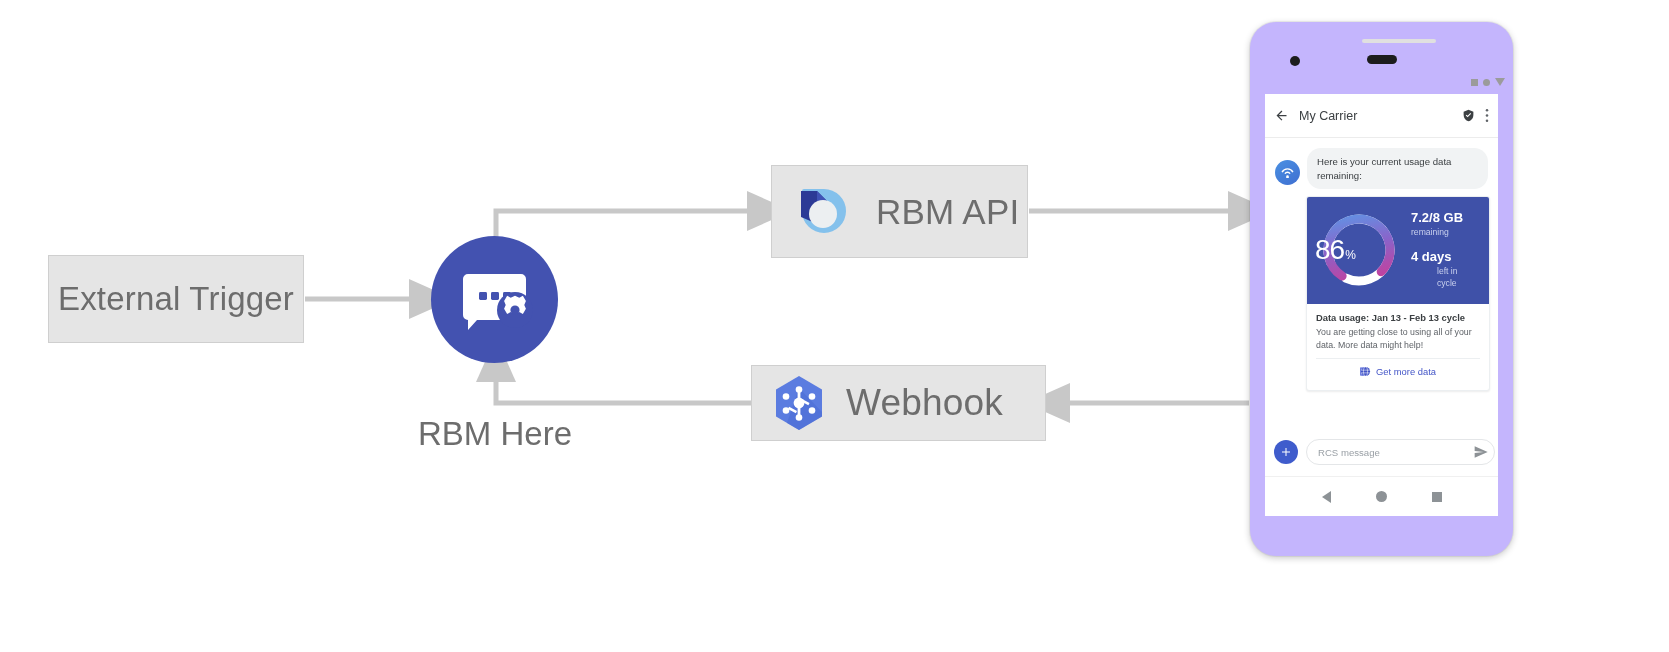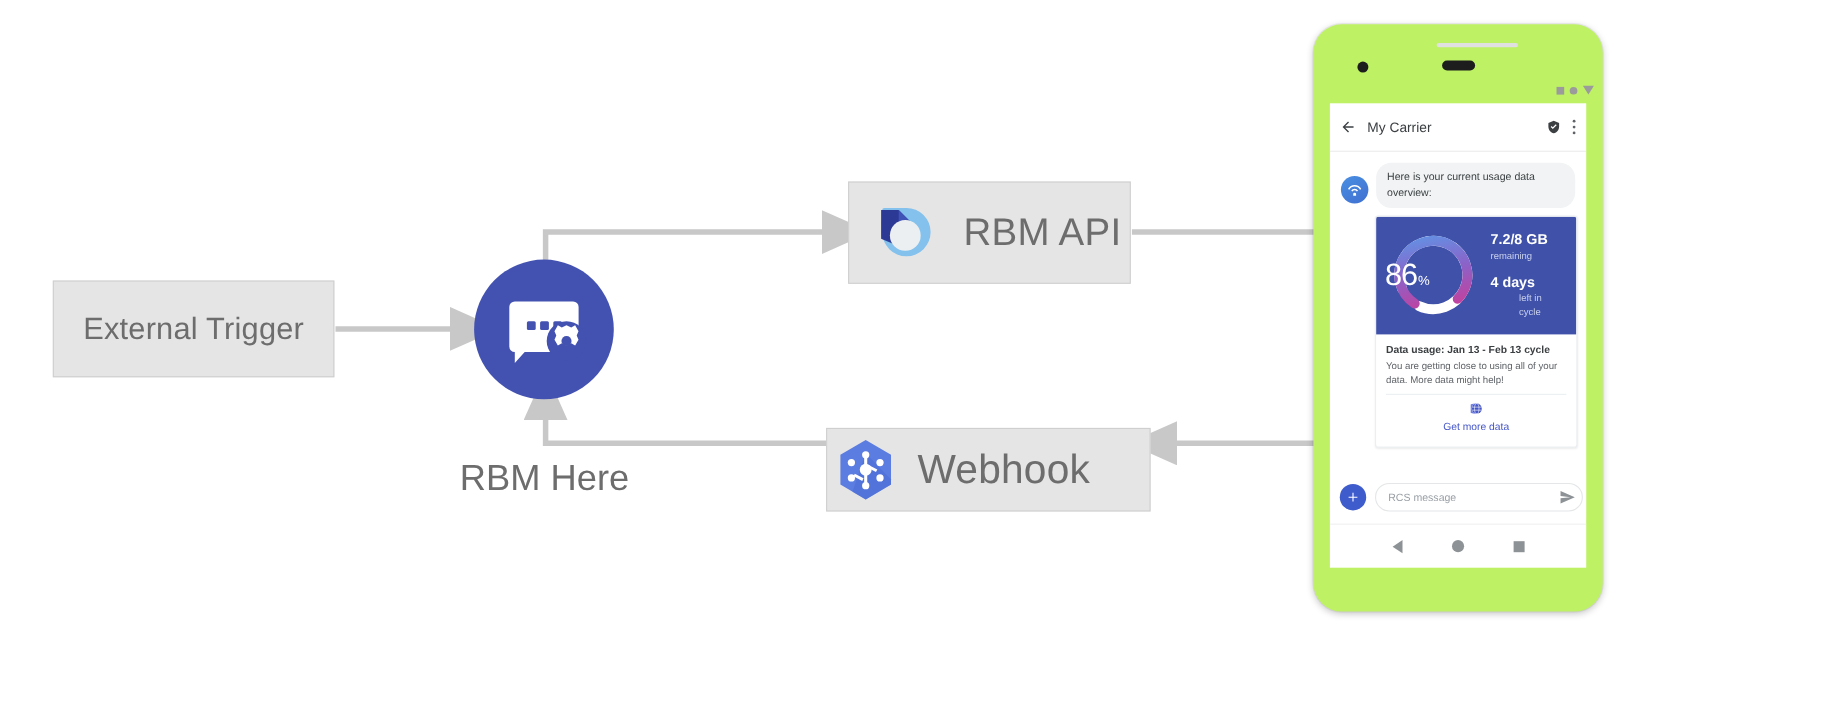--- a/index.html
+++ b/index.html
@@ -8,40 +8,40 @@
 
   .canvas{position:absolute;inset:0;}
 
   
   .node-box{position:absolute;border:1px solid #cfcfcf;background:#e5e5e5;
             display:flex;align-items:center;box-sizing:border-box;}
   .node-label{color:#6d6d6d;font-weight:300;letter-spacing:.2px;white-space:nowrap;}
 
   
   #external-trigger{left:48px;top:255px;width:256px;height:88px;justify-content:center;}
-  #external-trigger .node-label{font-size:28px;}
+  #external-trigger .node-label{font-size:33px;}
 
   
   #rbm-api-box{left:771px;top:165px;width:257px;height:93px;padding-left:16px;gap:18px;}
   #rbm-api-box .node-label{font-size:35px;}
 
   
-  #webhook-box{left:751px;top:365px;width:295px;height:76px;padding-left:4px;gap:16px;margin-top:24px;}
+  #webhook-box{left:751px;top:365px;width:295px;height:76px;padding-left:16px;gap:16px;}
   #webhook-box .node-label{font-size:37px;}
 
   
   #rbm-agent-node{position:absolute;left:431px;top:236px;width:127px;height:127px;}
   #rbm-agent-circle{width:127px;height:127px;border-radius:50%;background:#4352b0;
                     position:relative;}
   #rbm-agent-caption{position:absolute;left:345px;top:415px;width:300px;text-align:center;
                      font-size:33px;font-weight:300;color:#6d6d6d;}
 
   
-  #phone{position:absolute;left:1194px;top:22px;width:263px;height:534px;
-         border-radius:26px;background:#bef264;
+  #phone{position:absolute;left:1250px;top:22px;width:263px;height:534px;
+         border-radius:26px;background:#c4b5fd;
          box-shadow:0 2px 7px rgba(0,0,0,.22), 0 0 0 1px rgba(0,0,0,.05);}
   #phone-screen{position:absolute;left:15px;top:72px;width:233px;height:422px;background:#fff;
                 overflow:hidden;}
   #phone-caption{position:absolute;left:1230px;top:554px;width:300px;text-align:center;
                  font-size:33px;font-weight:300;color:#6d6d6d;}
   #earpiece{position:absolute;left:50%;transform:translateX(-50%);top:33px;width:30px;height:9px;
             border-radius:5px;background:#1d1d1d;}
   #front-camera{position:absolute;left:40px;top:34px;width:10px;height:10px;border-radius:50%;
                 background:#1d1d1d;}
   #speaker-slit{position:absolute;left:112px;top:17px;width:74px;height:4px;border-radius:2px;
@@ -81,21 +81,21 @@
   #gauge-num{font-size:28px;font-weight:300;letter-spacing:-1px;}
   #gauge-pct{font-size:12px;font-weight:300;margin-left:1px;margin-top:9px;}
   #gauge-stats{flex:1;color:#fff;text-align:left;padding-left:2px;}
   .stat-primary{font-size:13px;font-weight:700;line-height:1.15;}
   .stat-secondary{font-size:8.6px;color:#c9d0ee;line-height:1.4;margin-bottom:12px;}
   .stat-secondary.last{margin-bottom:0;padding-left:26px;}
   #card-body{padding:8px 9px 6px 9px;}
   #card-title{font-size:9.4px;font-weight:700;color:#3c4043;margin-bottom:3px;}
   #card-desc{font-size:8.8px;color:#5f6368;line-height:1.42;}
   #card-action{border-top:1px solid #eceff1;margin-top:7px;padding:7px 0 7px 0;
-               display:flex;align-items:center;justify-content:center;gap:5px;flex-direction:column;}
+               display:flex;align-items:center;justify-content:center;gap:5px;}
   #card-action-label{font-size:9.4px;color:#4355c7;font-weight:500;}
 
   
   #compose-bar{position:absolute;left:0;bottom:43px;width:233px;height:42px;background:#fff;
                display:flex;align-items:center;padding:0 9px;box-sizing:border-box;gap:8px;}
   #plus-button{width:24px;height:24px;border-radius:50%;background:#3f5ccc;flex:0 0 auto;
                display:flex;align-items:center;justify-content:center;color:#fff;}
   #compose-input{flex:1;height:26px;border:1px solid #e4e6e8;border-radius:13px;
                  display:flex;align-items:center;padding:0 11px;box-sizing:border-box;}
   #compose-placeholder{font-size:9.6px;color:#9aa0a6;}
@@ -224,21 +224,21 @@
       <div id="conversation">
         <div id="msg-row">
           <div id="agent-avatar">
             <svg width="15" height="15" viewBox="0 0 24 24">
               <path d="M12,16.2 a2.1,2.1 0 0 1 2.1,2.1 v2.3 h-4.2 v-2.3 A2.1,2.1 0 0 1 12,16.2 z" fill="#fff"></path>
               <path d="M12,10.4 a5.6,5.6 0 0 1 5.0,3.1 l-1.9,1.0 a3.5,3.5 0 0 0 -6.2,0 l-1.9,-1.0 A5.6,5.6 0 0 1 12,10.4 z" fill="#fff"></path>
               <path d="M12,5.0 a11,11 0 0 1 9.7,5.8 l-2.0,1.1 A8.8,8.8 0 0 0 12,7.3 a8.8,8.8 0 0 0 -7.7,4.6 l-2.0,-1.1 A11,11 0 0 1 12,5.0 z" fill="#fff"></path>
             </svg>
           </div>
           <div id="msg-bubble">
-            <div id="msg-bubble-text">Here is your current usage data overview:</div>
+            <div id="msg-bubble-text">Here is your current usage data remaining:</div>
           </div>
         </div>
 
         <div id="rich-card">
           <div id="gauge-panel">
             <div id="gauge-wrap">
               <svg width="88" height="86" viewBox="0 0 88 86">
                 <defs>
                   <linearGradient id="gaugeGrad" x1="0" y1="1" x2="1" y2="0">
                     <stop offset="0%" stop-color="#5b9ae8"></stop>

